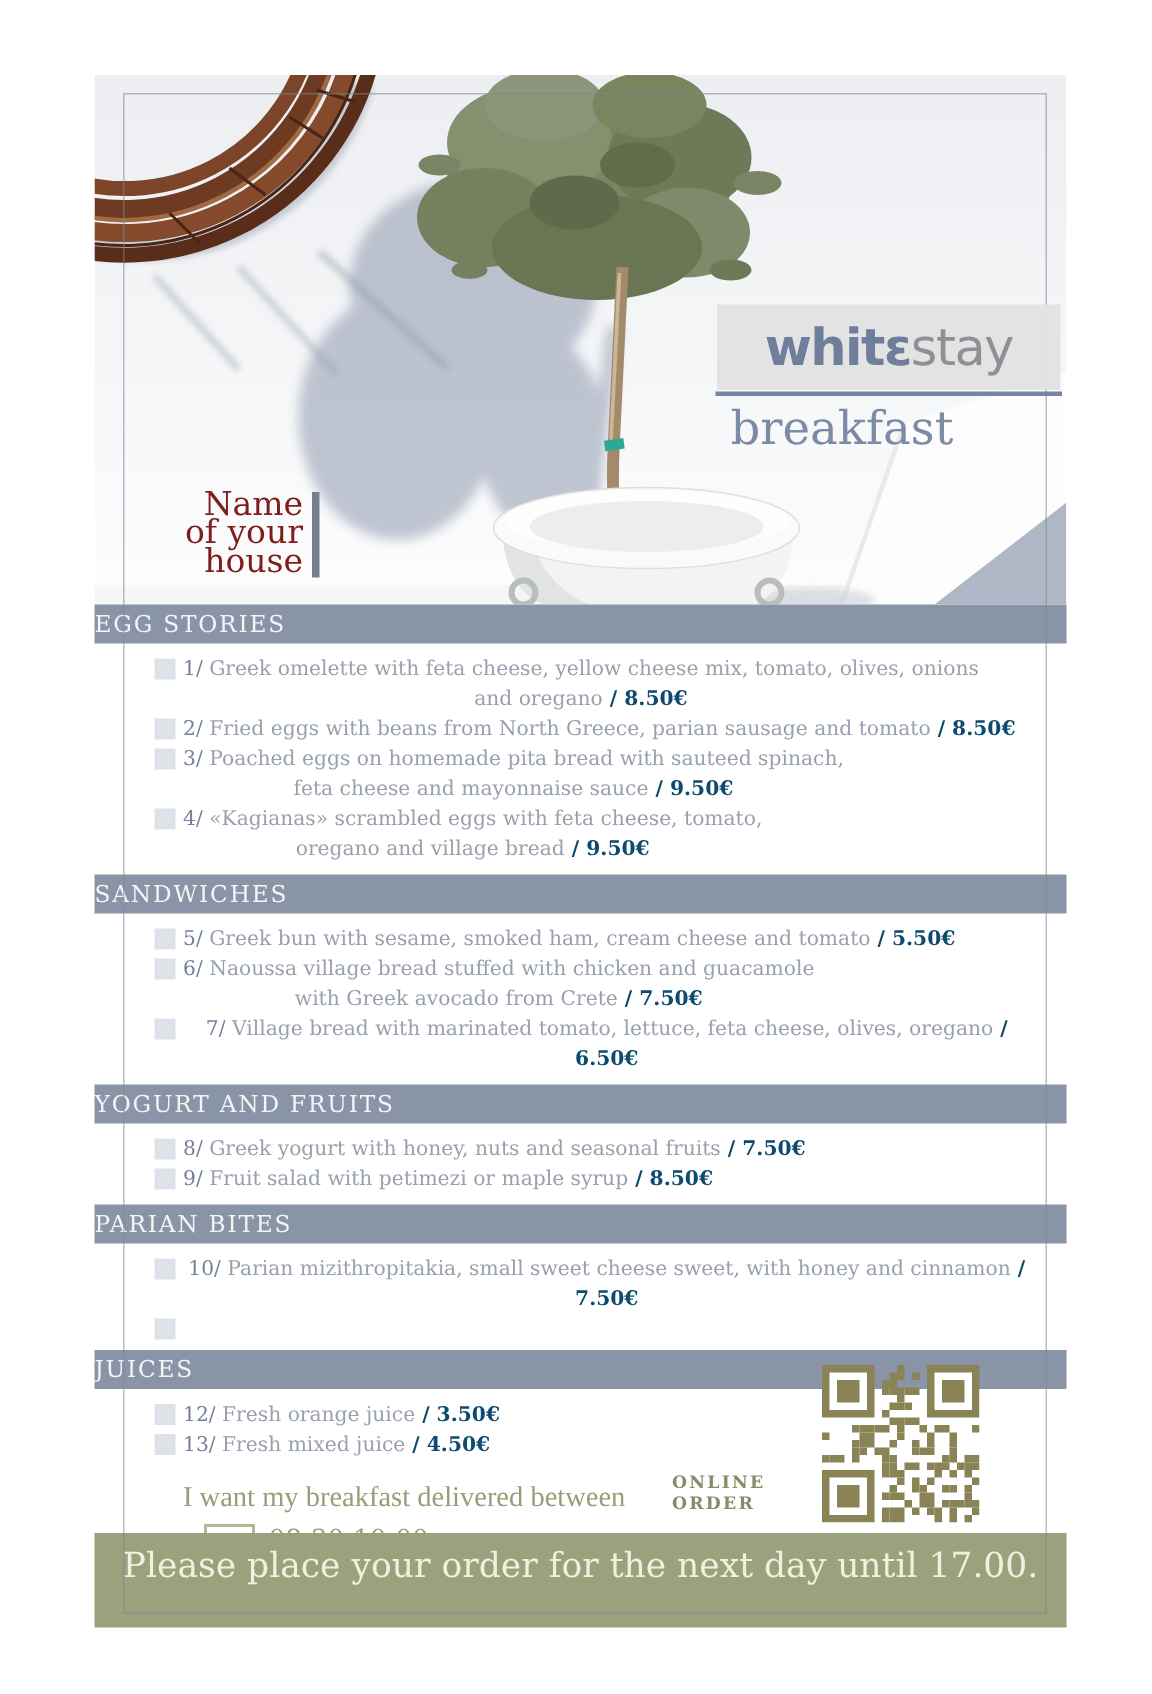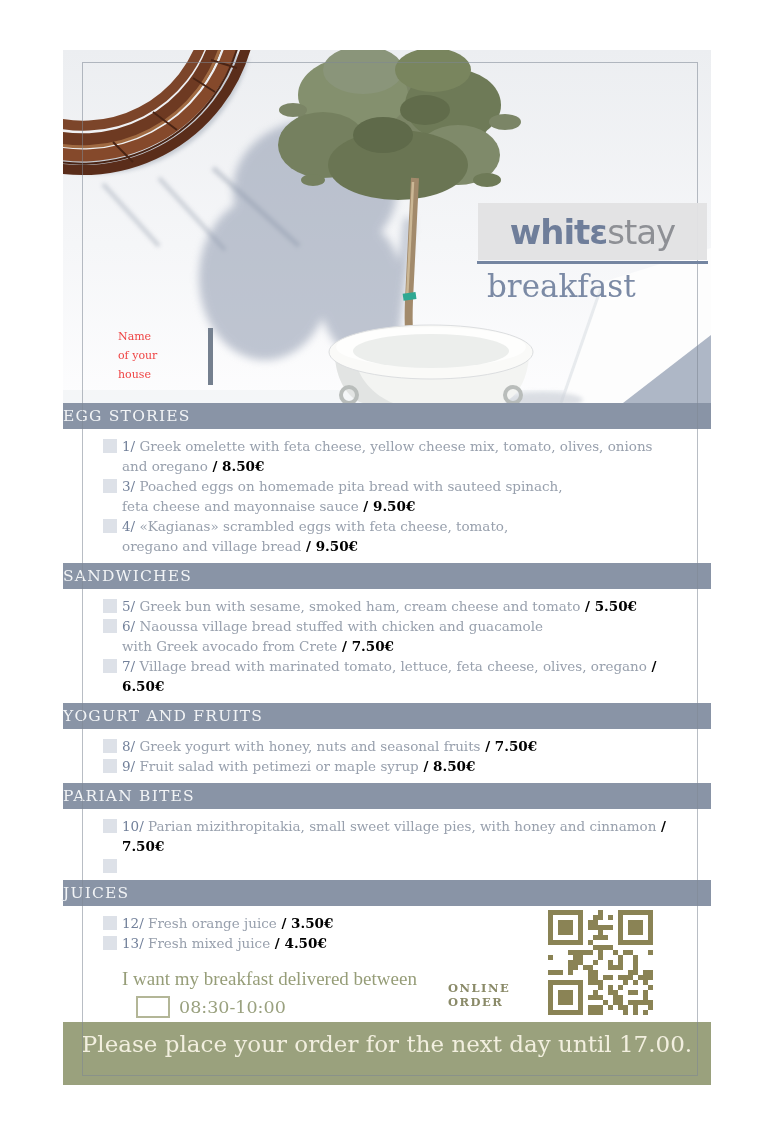--- a/index.html
+++ b/index.html
@@ -18,34 +18,34 @@
             background:rgba(226,226,227,.96);z-index:6;display:flex;align-items:center;
             justify-content:center;font-family:"DejaVu Sans",sans-serif;font-size:34px;}
   .brand-b{color:#6f7e9a;font-weight:bold;letter-spacing:-1px;}
   .brand-l{color:#8e9095;letter-spacing:-1px;}
   .logo-underline{position:absolute;left:477px;top:261px;width:231px;height:3px;
                   background:#7485a1;z-index:6;}
   .subtitle{position:absolute;left:487px;top:268px;z-index:6;font-size:31px;color:#7b8aa5;}
 
   
   .house{position:absolute;left:118px;top:327px;z-index:6;display:flex;cursor:text;}
-  .house-label{width:84px;font-size:11px;line-height:19px;color:#ef4444;}
+  .house-label{width:84px;text-align:right;font-size:22px;line-height:19px;color:#7f1d1d;}
   .house-cursor{width:5px;height:57px;background:#75808f;margin-left:6px;margin-top:1px;}
 
   
   .content{position:absolute;left:63px;top:403px;width:648px;z-index:2;}
   .section-bar{height:26px;line-height:26px;background:#8994a6;}
   .section-title{color:#f2f4f6;font-size:15.5px;letter-spacing:1.2px;}
   .items{padding:7px 24px 7px 40px;}
-  .item-row{display:flex;align-items:flex-start;}
+  .item-row{display:flex;align-items:flex-start;text-align:center;}
   .cb{flex:0 0 14px;width:14px;height:14px;background:#dde1e8;margin:3px 5px 0 0;cursor:pointer;}
   .item-text{font-size:13.5px;line-height:20px;}
   .num{color:#72809a;}
   .desc{color:#98a0ad;white-space:pre-line;}
-  .price{color:#000000;font-weight:bold;}
+  .price{color:#0c4a6e;font-weight:bold;}
 
   
   .delivery{padding:8px 0 0 59px;}
   .delivery-title{font-size:19px;color:#969d78;margin-bottom:6px;font-family:Liberation Serif, serif;}
   .delivery-row{display:flex;align-items:center;margin:0 0 5px 14px;}
   .dbox{width:30px;height:18px;border:2px solid #b3b697;background:#ffffff;
         margin-right:9px;cursor:pointer;}
   .dlabel{font-size:17.5px;color:#9aa17f;}
 
   
@@ -170,20 +170,24 @@
     <div id="sections">
         <div class="section-bar"><span class="section-title">EGG STORIES</span></div>
         <div class="items">
           <div class="item-row">
             <span class="cb"></span>
             <span class="item-text"><span class="num">1/ </span><span class="desc">Greek omelette with feta cheese, yellow cheese mix, tomato, olives, onions
 and oregano</span><span class="price"> / 8.50€</span></span>
           </div>
           <div class="item-row">
             <span class="cb"></span>
+            <span class="item-text"><span class="num">2/ </span><span class="desc">Fried eggs with beans from North Greece, parian sausage and tomato</span><span class="price"> / 8.50€</span></span>
+          </div>
+          <div class="item-row">
+            <span class="cb"></span>
             <span class="item-text"><span class="num">3/ </span><span class="desc">Poached eggs on homemade pita bread with sauteed spinach,
 feta cheese and mayonnaise sauce</span><span class="price"> / 9.50€</span></span>
           </div>
           <div class="item-row">
             <span class="cb"></span>
             <span class="item-text"><span class="num">4/ </span><span class="desc">«Kagianas» scrambled eggs with feta cheese, tomato,
 oregano and village bread</span><span class="price"> / 9.50€</span></span>
           </div>
         </div>
         <div class="section-bar"><span class="section-title">SANDWICHES</span></div>
@@ -210,21 +214,21 @@
           </div>
           <div class="item-row">
             <span class="cb"></span>
             <span class="item-text"><span class="num">9/ </span><span class="desc">Fruit salad with petimezi or maple syrup</span><span class="price"> / 8.50€</span></span>
           </div>
         </div>
         <div class="section-bar"><span class="section-title">PARIAN BITES</span></div>
         <div class="items">
           <div class="item-row">
             <span class="cb"></span>
-            <span class="item-text"><span class="num">10/ </span><span class="desc">Parian mizithropitakia, small sweet village pies, with honey and cinnamon</span><span class="price"> / 7.50€</span></span>
+            <span class="item-text"><span class="num">10/ </span><span class="desc">Parian mizithropitakia, small sweet cheese sweet, with honey and cinnamon</span><span class="price"> / 7.50€</span></span>
           </div>
           <div class="item-row">
             <span class="cb"></span>
           </div>
         </div>
         <div class="section-bar"><span class="section-title">JUICES</span></div>
         <div class="items">
           <div class="item-row">
             <span class="cb"></span>
             <span class="item-text"><span class="num">12/ </span><span class="desc">Fresh orange juice</span><span class="price"> / 3.50€</span></span>

